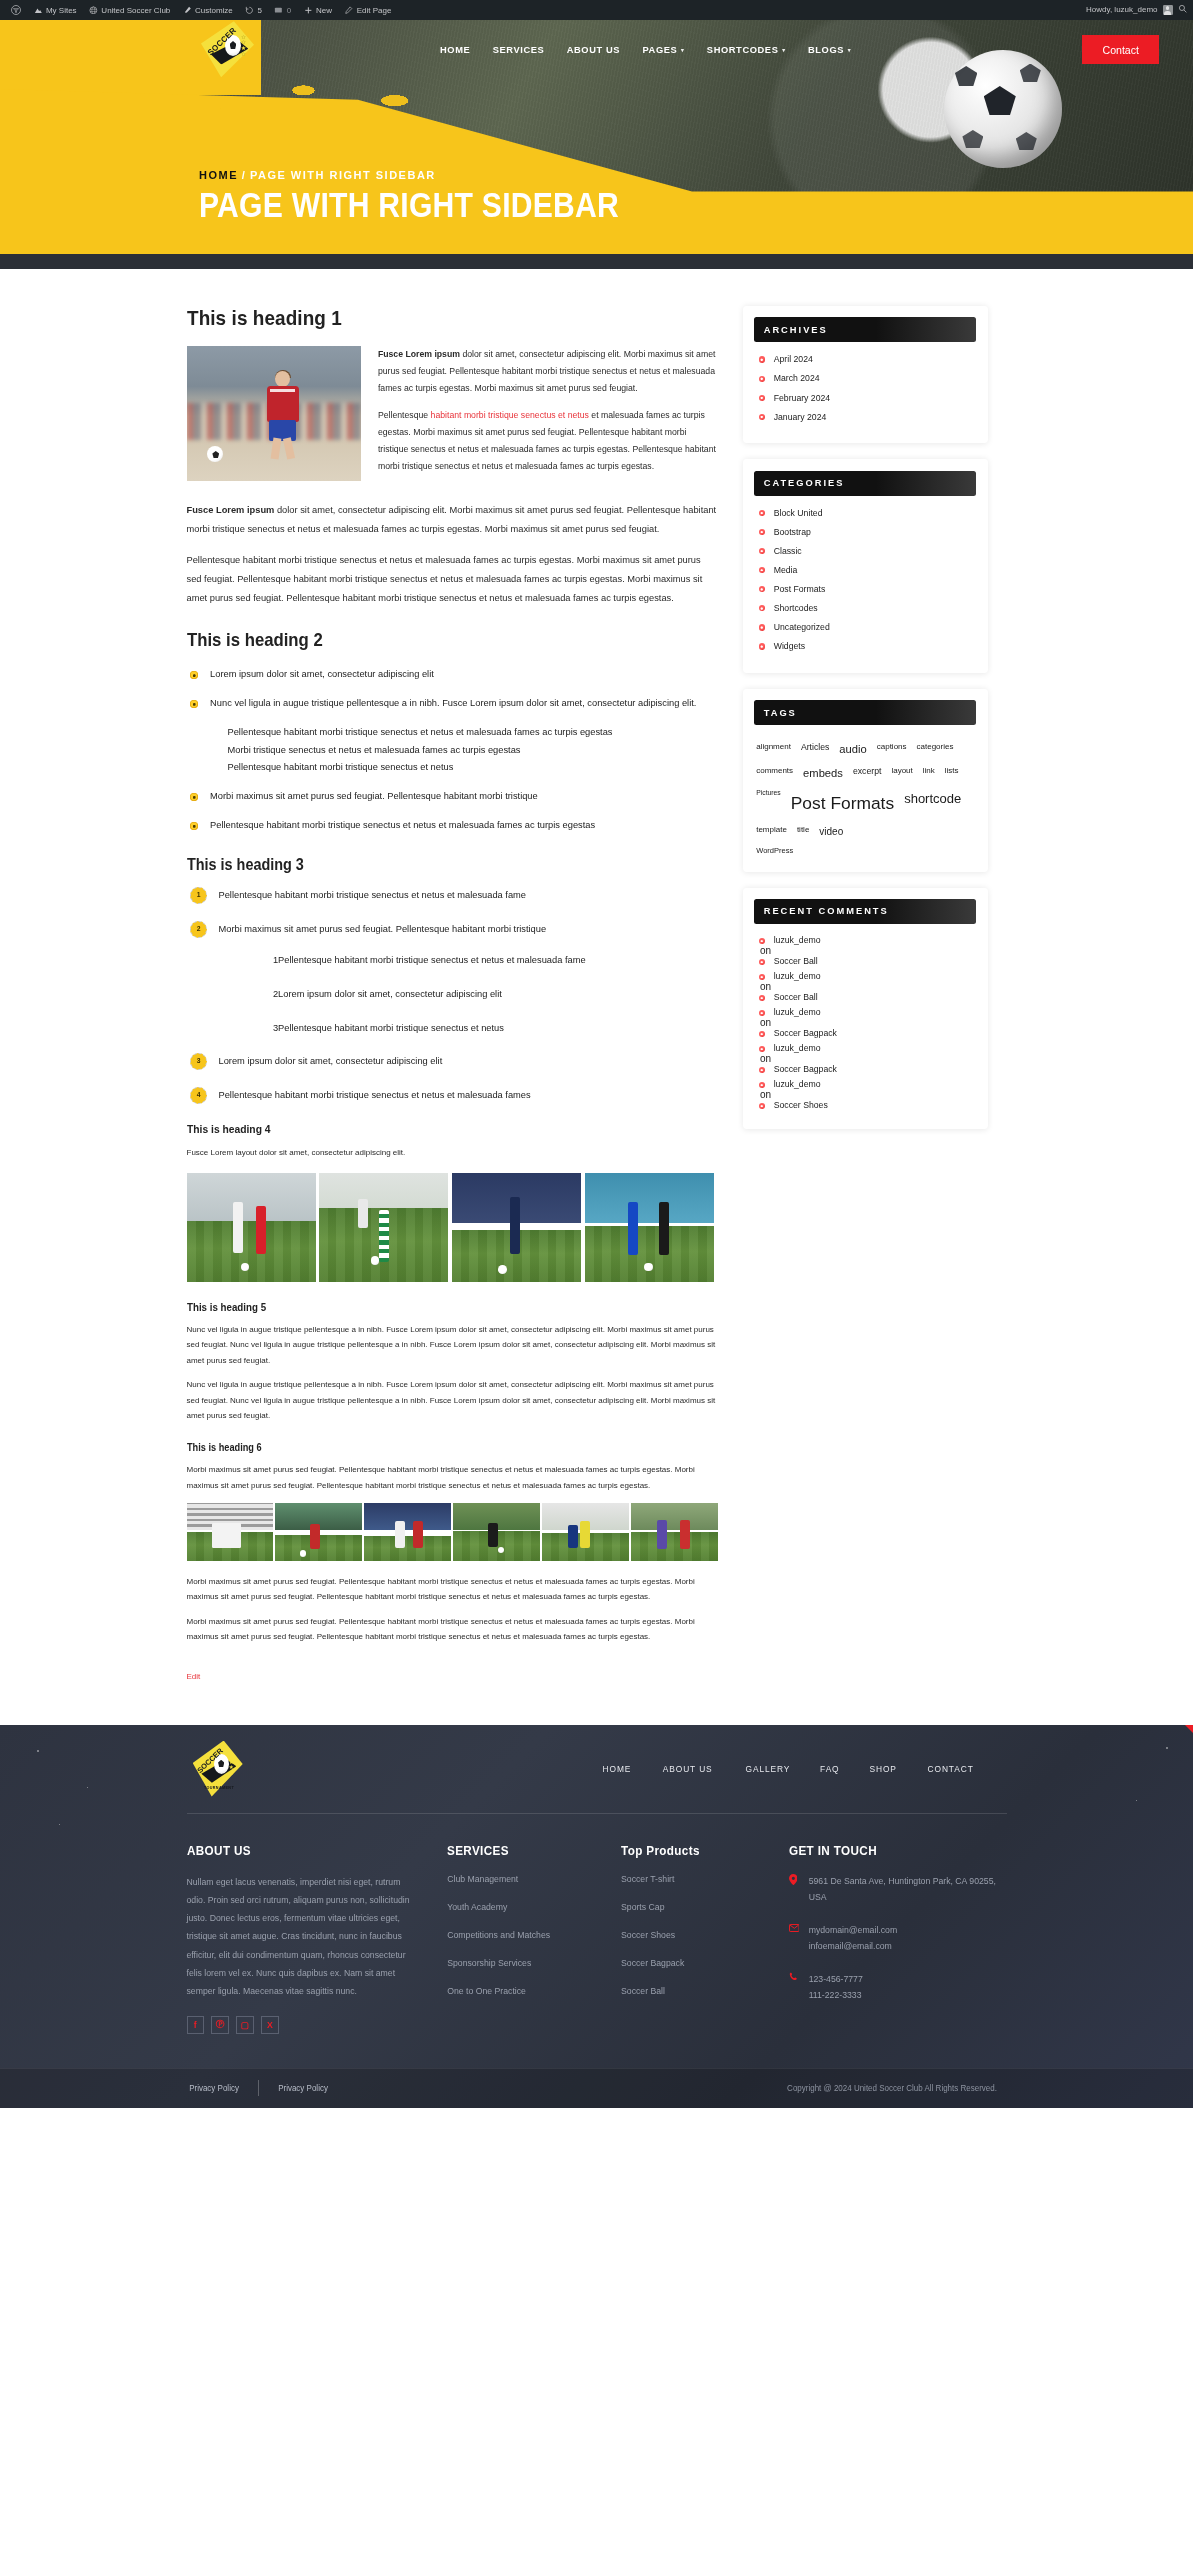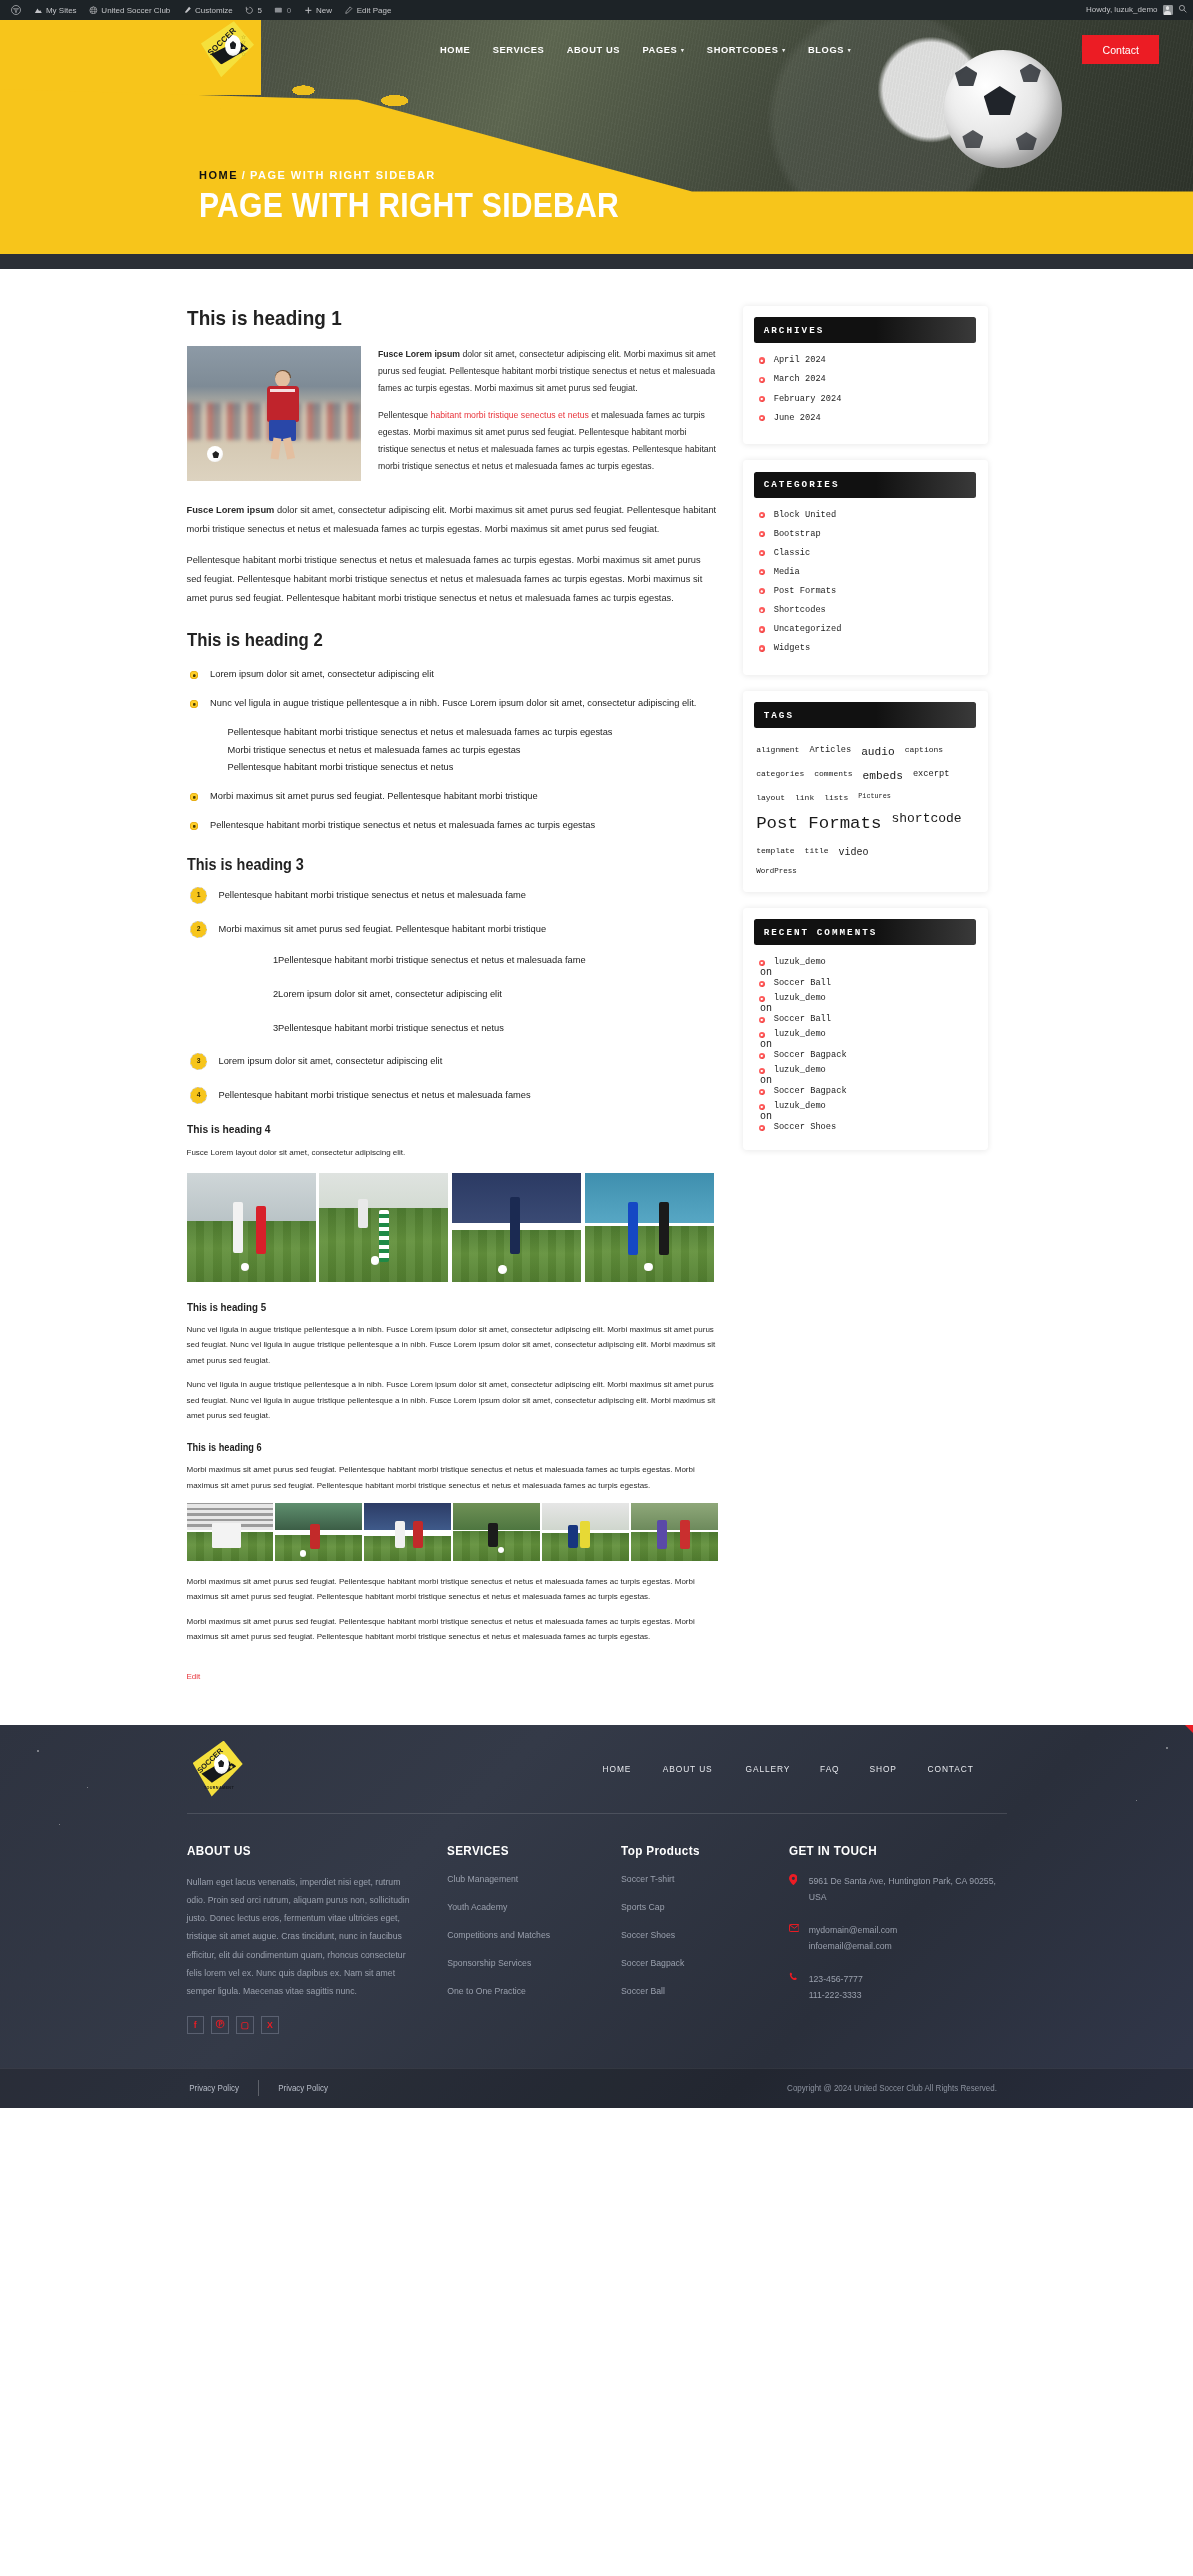--- a/index.html
+++ b/index.html
@@ -125,21 +125,21 @@
   .crumb .sep{ color:#fff; margin: 0 3.7px; }
   .pagetitle{
     margin-top: 6.2px; color:#fff; font-size: 35px; line-height: 1; letter-spacing: 0.3px;
     font-weight: 700; text-transform: uppercase; font-stretch: condensed;
     transform: scaleX(.86); transform-origin: left center;
   }
 
   
   .container{ width: 820px; margin: 0 auto; display:flex; gap: 25px; padding: 37px 0 44px; align-items:flex-start;}
   .content{ width: 531px; }
-  .sidebar{ width: 245px; font-family: Liberation Mono, monospace; }
+  .sidebar{ width: 245px; }
 
   h1.hd{ font-size: 21px; font-weight:700; letter-spacing:0.1px; font-stretch: condensed; transform: scaleX(.9); transform-origin:left; margin-bottom: 16px;}
   h2.hd{ font-size: 18.6px; font-weight:700; font-stretch: condensed; transform: scaleX(.9); transform-origin:left; margin: 21px 0 15px;}
   h3.hd{ font-size: 16px; font-weight:700; font-stretch: condensed; transform: scaleX(.9); transform-origin:left; margin: 21px 0 13.7px;}
   h4.hd{ font-size: 11.2px; font-weight:700; font-stretch: condensed; transform: scaleX(.92); transform-origin:left; margin: 18.6px 0 10px;}
   h5.hd{ font-size: 10.6px; font-weight:700; font-stretch: condensed; transform: scaleX(.92); transform-origin:left; margin: 18.6px 0 8.7px;}
   h6.hd{ font-size: 10px; font-weight:700; font-stretch: condensed; transform: scaleX(.92); transform-origin:left; margin: 18.6px 0 8.7px;}
 
   p.body{ font-size: 9.3px; line-height: 2.05; color: #2a2a2a; margin-bottom: 12.4px; }
   p.small{ font-size: 8px; line-height: 1.95; color:#2a2a2a; margin-bottom: 8.7px;}
@@ -603,21 +603,21 @@
   </main>
 
   <aside class="sidebar">
 
     <div class="widget">
       <div class="widget-title">ARCHIVES</div>
       <ul>
         <li><a href="#">April 2024</a></li>
         <li><a href="#">March 2024</a></li>
         <li><a href="#">February 2024</a></li>
-        <li><a href="#">June 2024</a></li>
+        <li><a href="#">January 2024</a></li>
       </ul>
     </div>
 
     <div class="widget">
       <div class="widget-title">CATEGORIES</div>
       <ul>
         <li><a href="#">Block United</a></li>
         <li><a href="#">Bootstrap</a></li>
         <li><a href="#">Classic</a></li>
         <li><a href="#">Media</a></li>

